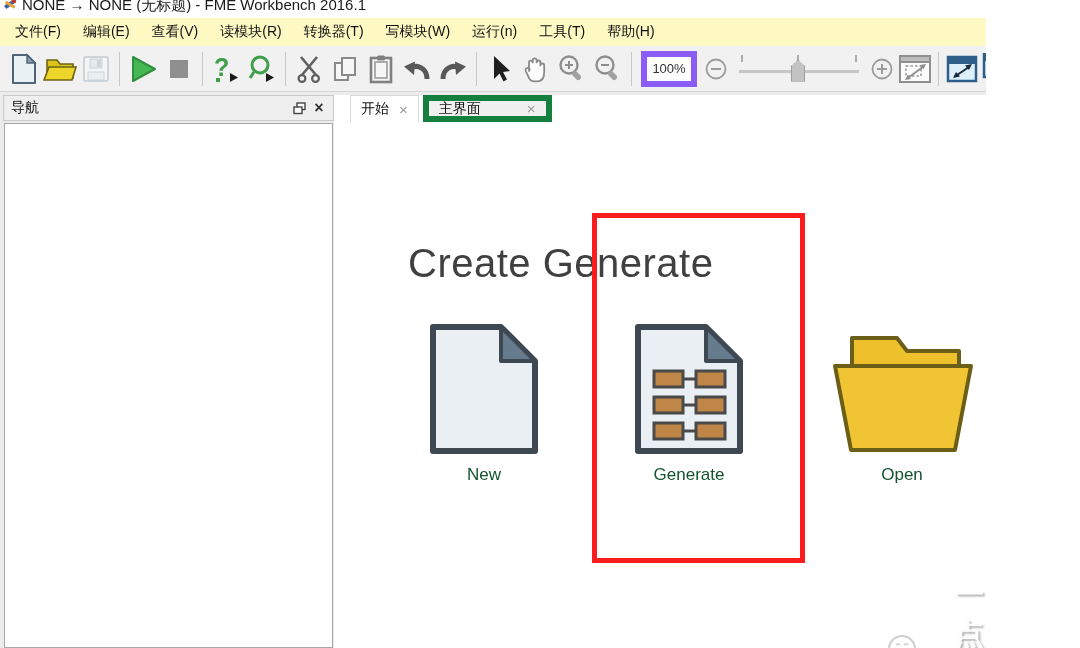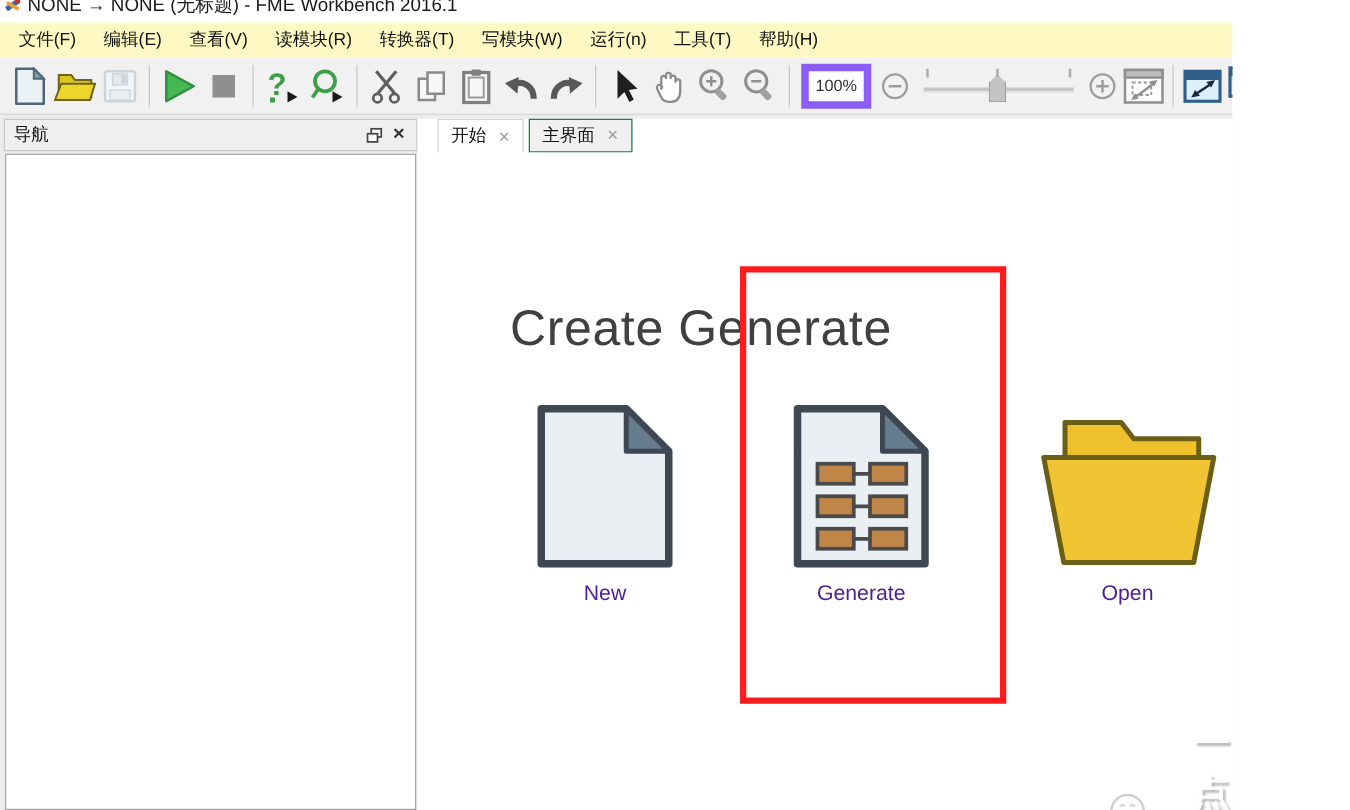--- a/index.html
+++ b/index.html
@@ -33,26 +33,26 @@
   .dock-title{font-size:14px;color:#111;flex:1;}
   .dock-btn{width:20px;height:20px;display:flex;align-items:center;justify-content:center;color:#444;}
   .dock-close{font-size:16px;line-height:1;color:#333;font-weight:bold;}
   .dock-tree{position:absolute;left:1px;right:1px;top:28px;bottom:0;background:#fff;border:1px solid #a6a6a6;}
   
   .content{position:absolute;left:334px;top:3px;right:0;bottom:0;background:#fff;}
   .tabbar{position:absolute;left:16px;top:0;height:27px;display:flex;}
   .tab{height:27px;display:flex;align-items:center;padding:0 10px;font-size:14px;color:#111;box-sizing:border-box;}
   .tab .tab-close{margin-left:10px;color:#9a9a9a;font-size:15px;line-height:1;}
   .tab.active{background:#fff;border:1px solid #d8d8d8;border-bottom:none;}
-  .tab.inactive{background:#f0f0f0;border:1px solid #15803d;margin-left:4px;}
+  .tab.inactive{background:#f0f0f0;border:6px solid #15803d;margin-left:4px;gap:36px;}
   .page{position:absolute;left:0;top:27px;right:0;bottom:0;background:#fff;}
   
   .ws-title{position:absolute;left:408px;top:241px;font-size:40px;color:#404040;letter-spacing:0.5px;white-space:nowrap;}
   .option{position:absolute;text-align:center;}
-  .option .olabel{display:block;margin-top:9px;font-size:17px;color:#4c1d95;}
+  .option .olabel{display:block;margin-top:9px;font-size:17px;color:#14532d;}
   #opt-new{left:428px;top:322px;width:112px;}
   #opt-generate{left:633px;top:322px;width:112px;}
   #opt-open{left:827px;top:320px;width:150px;}
   .hibox{position:absolute;left:592px;top:213px;width:203px;height:340px;border:5px solid #fb1d1d;z-index:30;pointer-events:none;}
   
   .watermark{position:absolute;left:884px;top:575px;display:flex;align-items:center;z-index:20;}
   .watermark-text{font-size:29px;font-weight:bold;letter-spacing:2px;color:#fdfdfd;text-shadow:2px 2px 2px #b5b5b5;margin-left:6px;font-family:"DejaVu Sans","Liberation Sans",sans-serif;text-align:right;}
   
   .edge-strip{position:absolute;left:1069px;top:238px;width:11px;height:378px;background:linear-gradient(to right,#eaf3fa,#cfe2ef);z-index:5;}
   .edge-strip .spec{position:absolute;left:0;width:100%;height:8px;background:#37405c;opacity:.85;}

